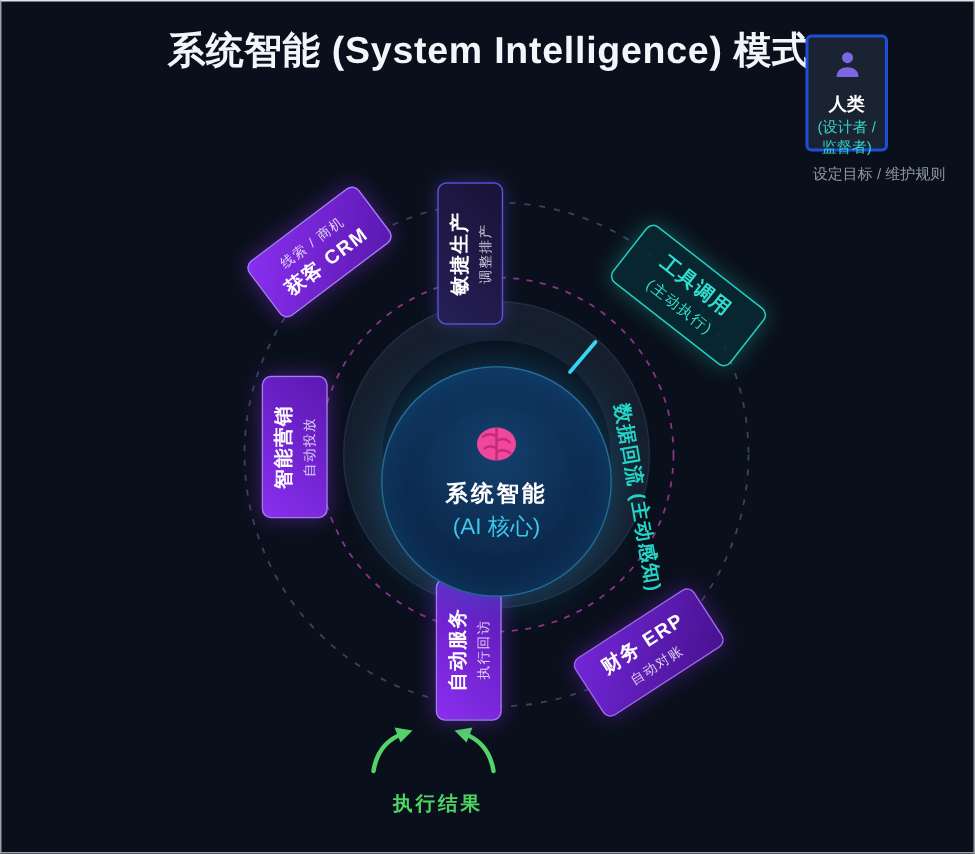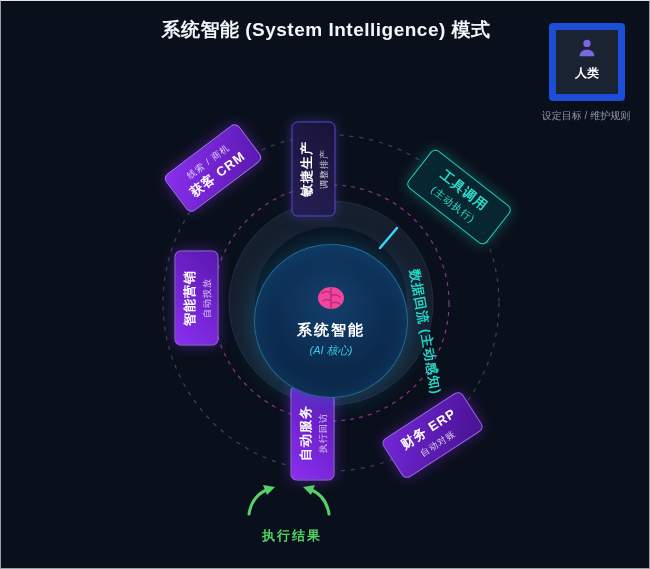--- a/index.html
+++ b/index.html
@@ -5,51 +5,51 @@
   * { margin:0; padding:0; box-sizing:border-box; }
   body { background:#222; font-family:"Liberation Sans", sans-serif; }
   .stage{
     position:relative; width:650px; height:569px; overflow:hidden;
     background:#0a101b;
     border:1px solid #9aa0a6; border-top-color:#e4e6e8;
   }
   
   .title{
     position:absolute; top:16px; left:0; width:650px; text-align:center;
-    color:#f2f5f9; font-size:19px; font-weight:bold; letter-spacing:.5px;
+    color:#f2f5f9; font-size:25px; font-weight:bold; letter-spacing:.5px;
   }
   .subtitle{
     position:absolute; top:56px; left:0; width:650px; text-align:center;
     color:#e05ec4; font-size:12px;
   }
   
   .human-panel{
-    position:absolute; left:548px; top:22px; width:76px; height:78px;
-    background:#1a2332; border:7px solid #1d4ed8; border-radius:4px;
+    position:absolute; left:536px; top:22px; width:55px; height:78px;
+    background:#1a2332; border:2px solid #1d4ed8; border-radius:4px;
     display:flex; flex-direction:column; align-items:center; padding-top:7px;
   }
   .human-name{ color:#ffffff; font-size:12px; font-weight:bold; margin-top:2px; }
   .human-role{ color:#35d1c3; font-size:10px; text-align:center; line-height:1.25; margin-top:2px; padding:0 3px; }
   .human-caption{
     position:absolute; left:518px; top:108px; width:134px; text-align:center;
     color:#8d97a8; font-size:10px;
   }
   
   .rings{ position:absolute; left:0; top:0; z-index:1; }
   
   .center-circle{
     position:absolute; left:253px; top:243px; width:154px; height:154px;
     border-radius:50%; z-index:4;
     background:radial-gradient(circle at 50% 38%, #13406d 0%, #0c2a4d 55%, #081b34 100%);
     border:1px solid rgba(62,190,240,.45);
     box-shadow:0 0 28px rgba(32,160,230,.35), inset 0 0 24px rgba(32,140,220,.28);
     display:flex; flex-direction:column; align-items:center; justify-content:center;
   }
   .center-title{ color:#ffffff; font-size:15px; font-weight:bold; letter-spacing:2px; margin-top:3px; }
-  .center-sub{ color:#3cc8ea; font-size:11px; margin-top:3px;font-style:italic; }
+  .center-sub{ color:#3cc8ea; font-size:15px; margin-top:3px; }
   .center-pill{
     margin-top:8px; font-size:10px; color:#d6e8ff;
     background:rgba(7,24,48,.85); border:1px solid rgba(70,150,210,.35);
     border-radius:10px; padding:3px 10px; letter-spacing:1px;
   }
   
   .node{
     position:absolute; z-index:3; border-radius:6px;
     display:flex; flex-direction:column; align-items:center; justify-content:center;
   }
@@ -113,20 +113,21 @@
   <div class="title">系统智能 (System Intelligence) 模式</div>
 
   <div class="human-panel">
     <span>
       <svg width="22" height="22" viewBox="0 0 24 24">
         <circle cx="12" cy="7" r="4" fill="#7d66e3"></circle>
         <path d="M4 21 c0-5 4-7 8-7 s8 2 8 7 z" fill="#7d66e3"></path>
       </svg>
     </span>
     <div class="human-name">人类</div>
+    <div class="human-role">(设计者 / 监督者)</div>
   </div>
   <div class="human-caption">设定目标 / 维护规则</div>
 
   <div class="data-flow-label">数据回流 (主动感知)</div>
 
   <div class="node node-crm">
     <div class="sub">线索 / 商机</div>
     <div class="label">获客 CRM</div>
   </div>
 

